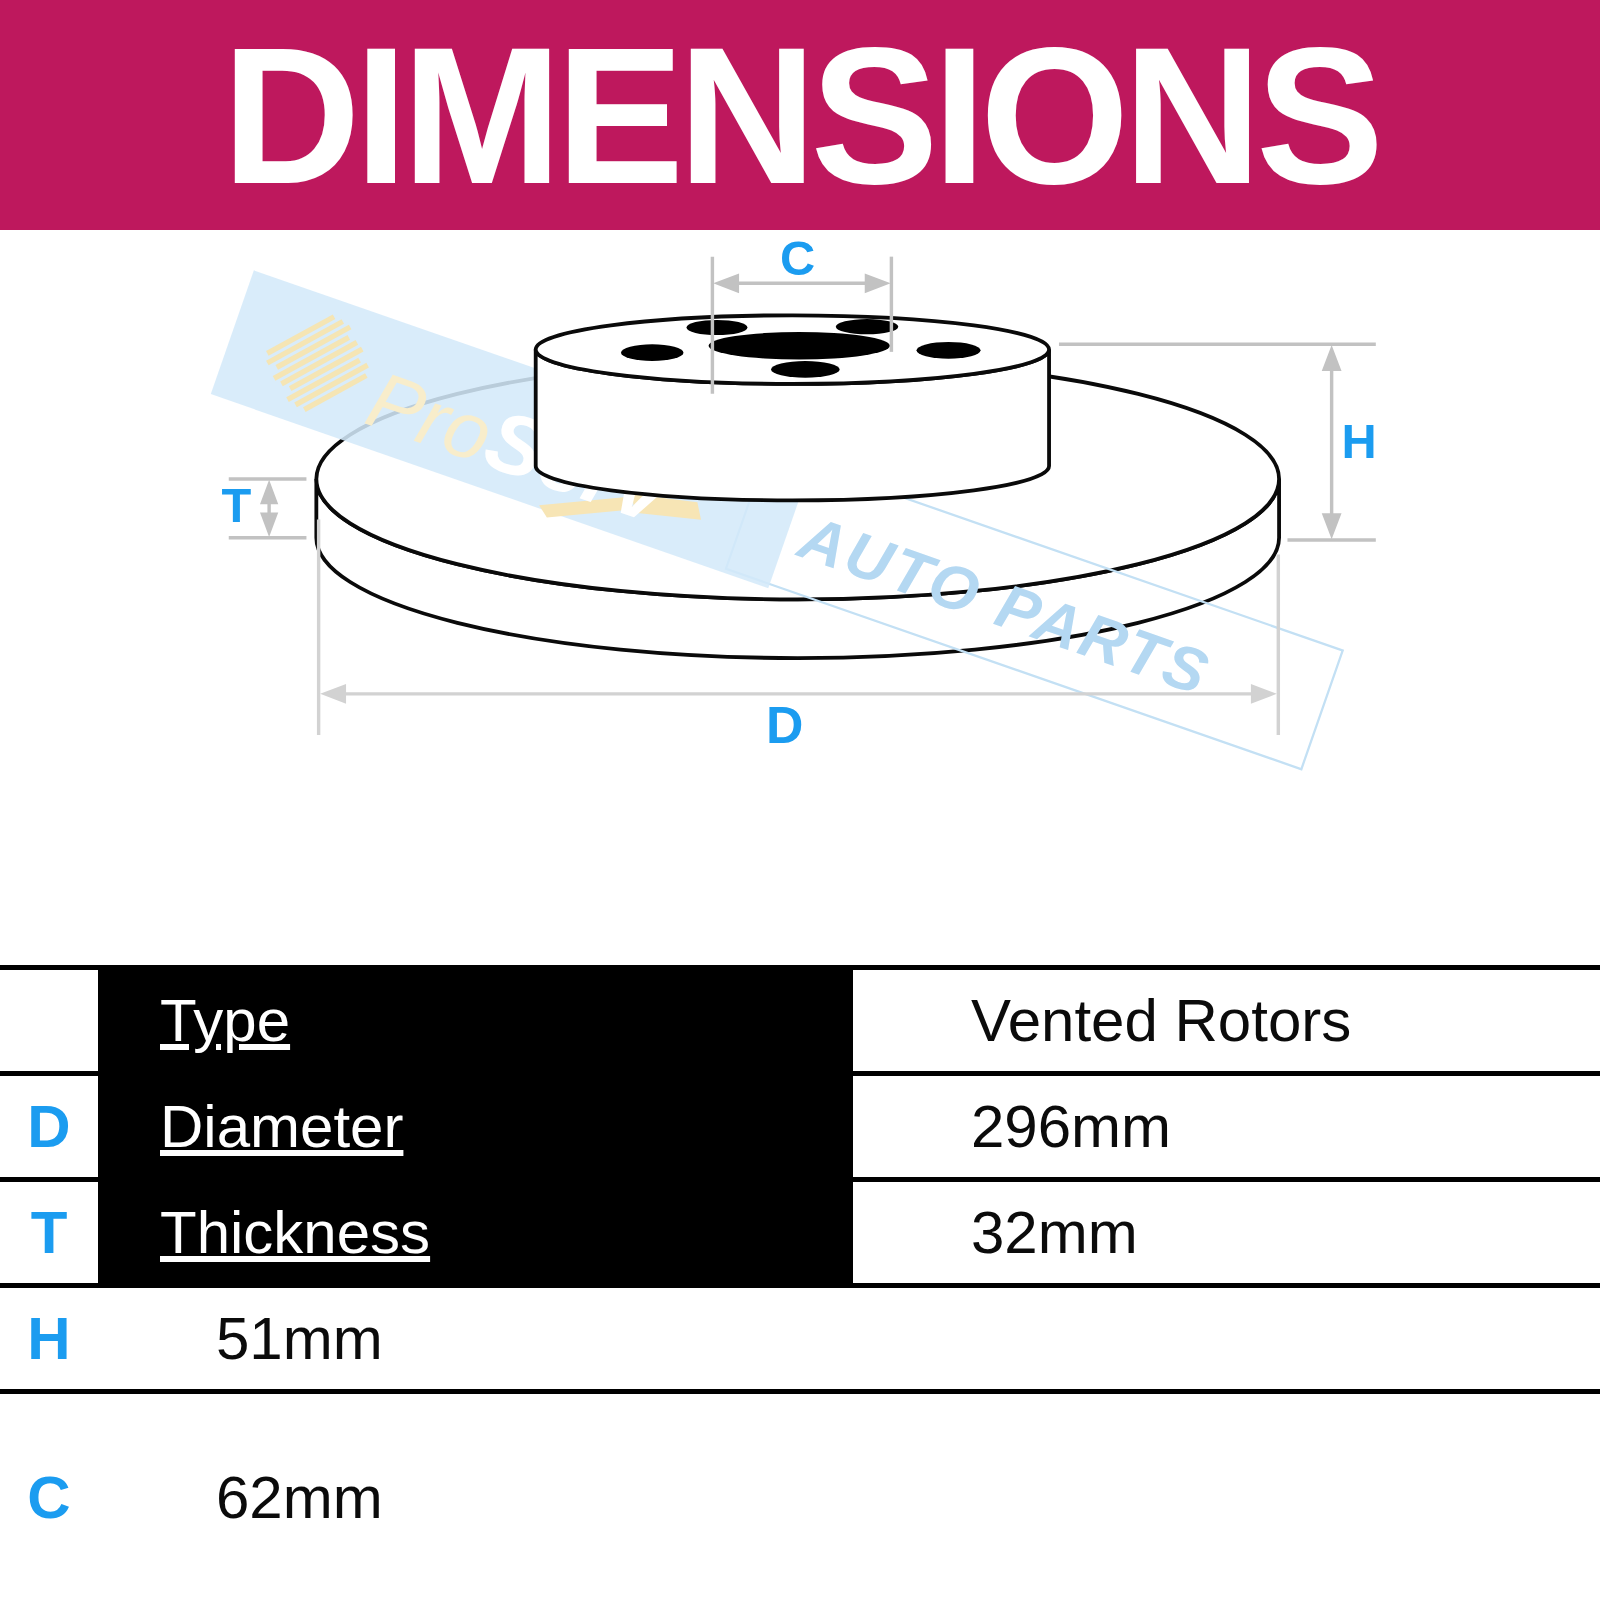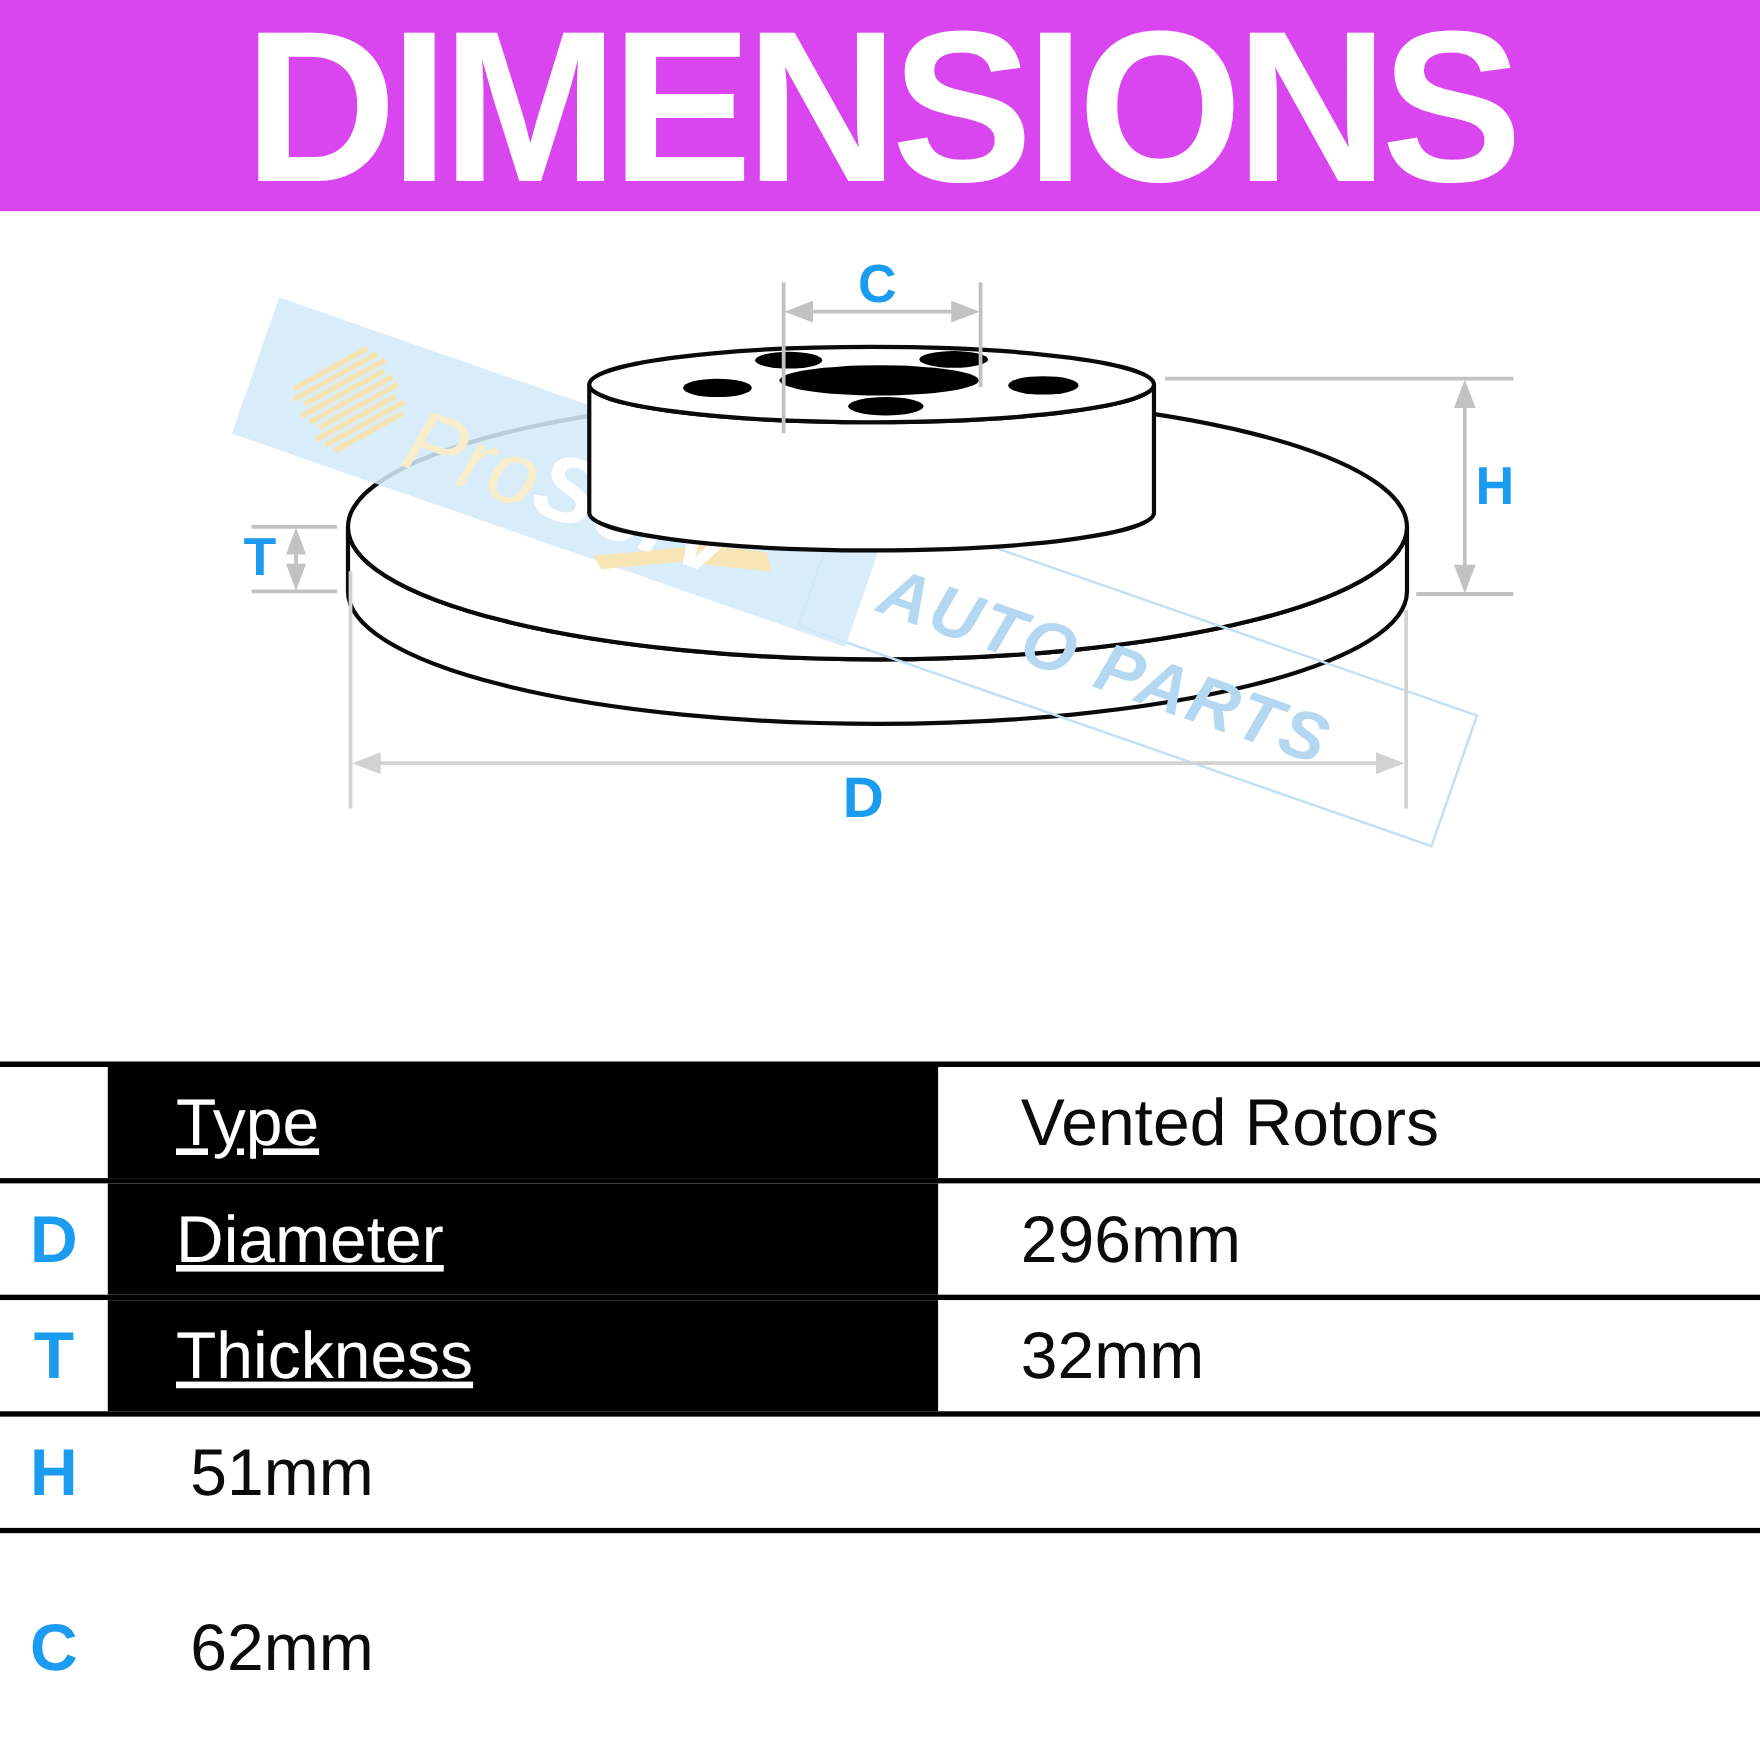--- a/index.html
+++ b/index.html
@@ -2,21 +2,21 @@
 <html><head>
 <meta charset="utf-8">
 <style>
   html,body{margin:0;padding:0;background:#ffffff;}
   body{
     width:1600px;height:1600px;position:relative;overflow:hidden;
     font-family:"Liberation Sans","DejaVu Sans",sans-serif;
   }
   
   .banner{
-    position:absolute;left:0;top:0;width:1600px;height:192px;background:#d946ef;
+    position:absolute;left:0;top:0;width:1600px;height:230px;background:#be185d;
     display:flex;align-items:center;justify-content:center;
   }
   .banner .title{
     color:#fff;font-weight:bold;font-size:192px;letter-spacing:-6px;
     transform:scaleY(1.02);white-space:nowrap;
   }
   
   .diagram{position:absolute;left:0;top:230px;width:1600px;height:735px;}
   
   .spec-table{position:absolute;left:0;top:965px;width:1600px;bottom:0;display:flex;flex-direction:column;}
@@ -25,21 +25,21 @@
   .cell-letter{
     width:98px;flex:0 0 98px;background:#fff;display:flex;align-items:center;justify-content:center;
     color:#1b9cf0;font-weight:bold;font-size:60px;
   }
   .cell-label{
     width:755px;flex:0 0 755px;background:#000;color:#fff;display:flex;align-items:center;
     padding-left:62px;box-sizing:border-box;font-size:60px;text-decoration:underline;
   }
   .cell-value{
     flex:1 1 auto;background:#fff;color:#0b0b0b;display:flex;align-items:center;
-    padding-left:75px;box-sizing:border-box;font-size:60px;text-align:right;
+    padding-left:118px;box-sizing:border-box;font-size:60px;text-align:right;
   }
 </style>
 </head>
 <body>
 
 <div class="banner">
   <span class="title">DIMENSIONS</span>
 </div>
 
 <div class="diagram">

